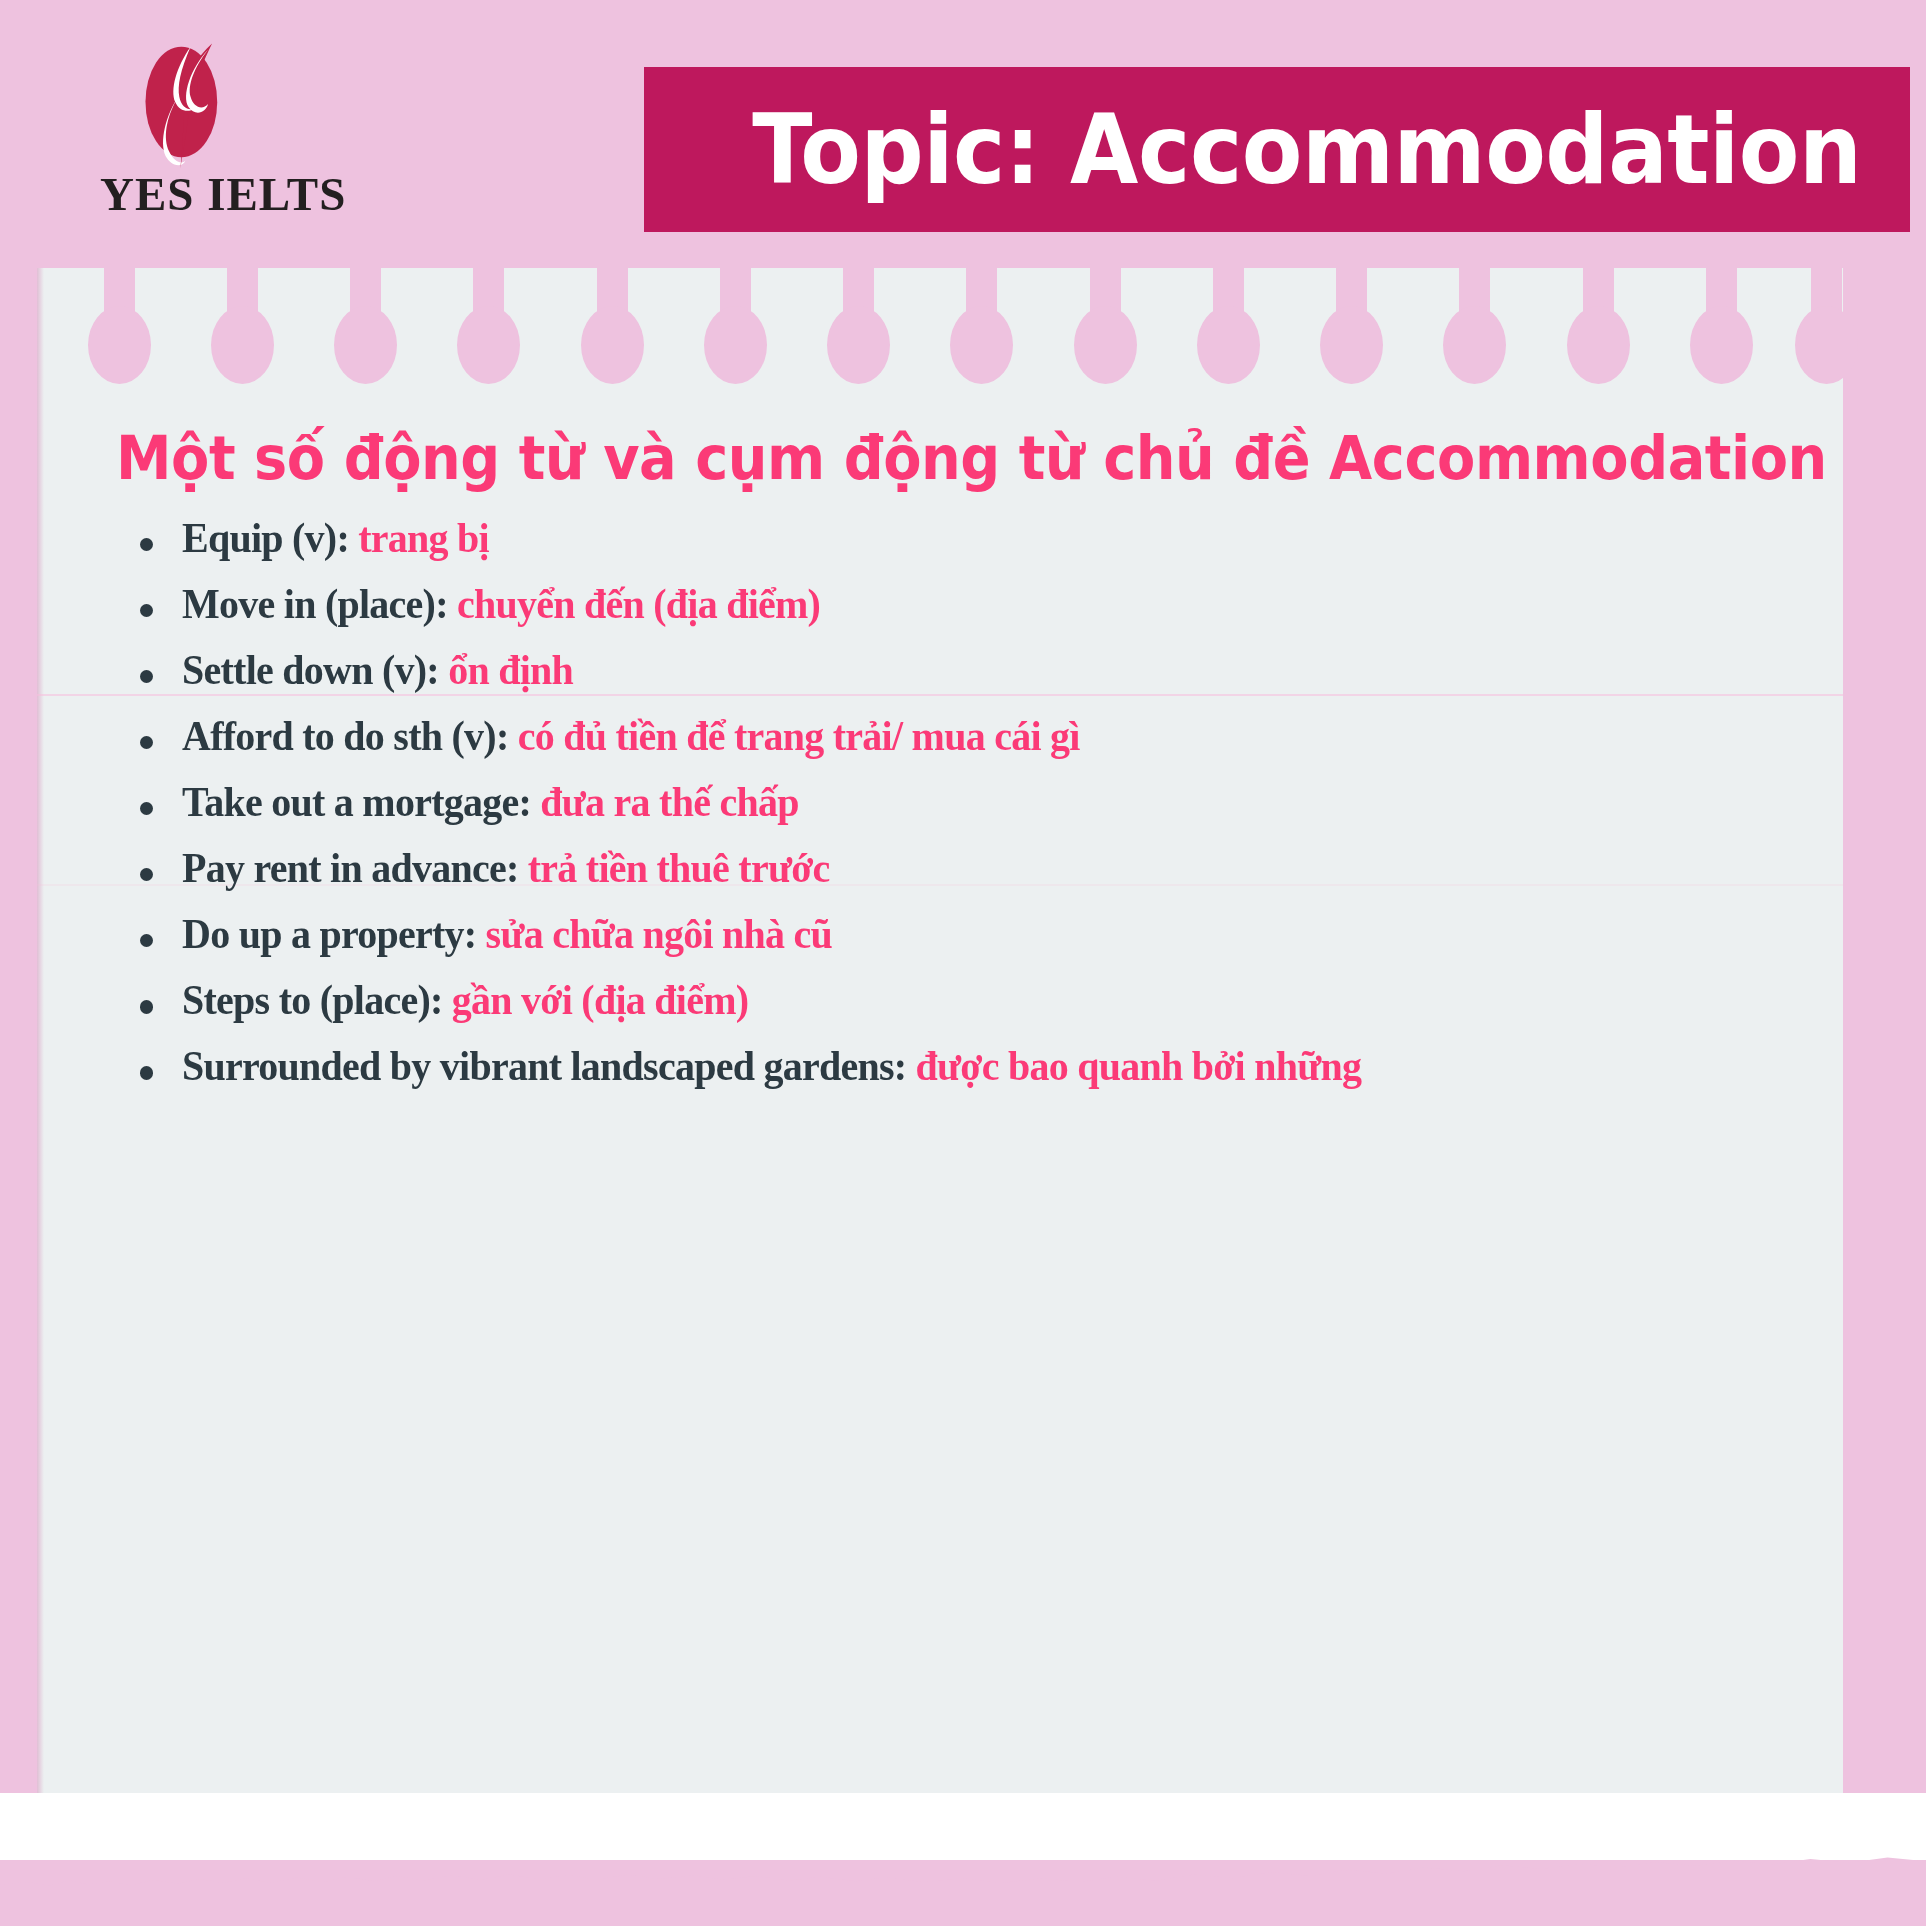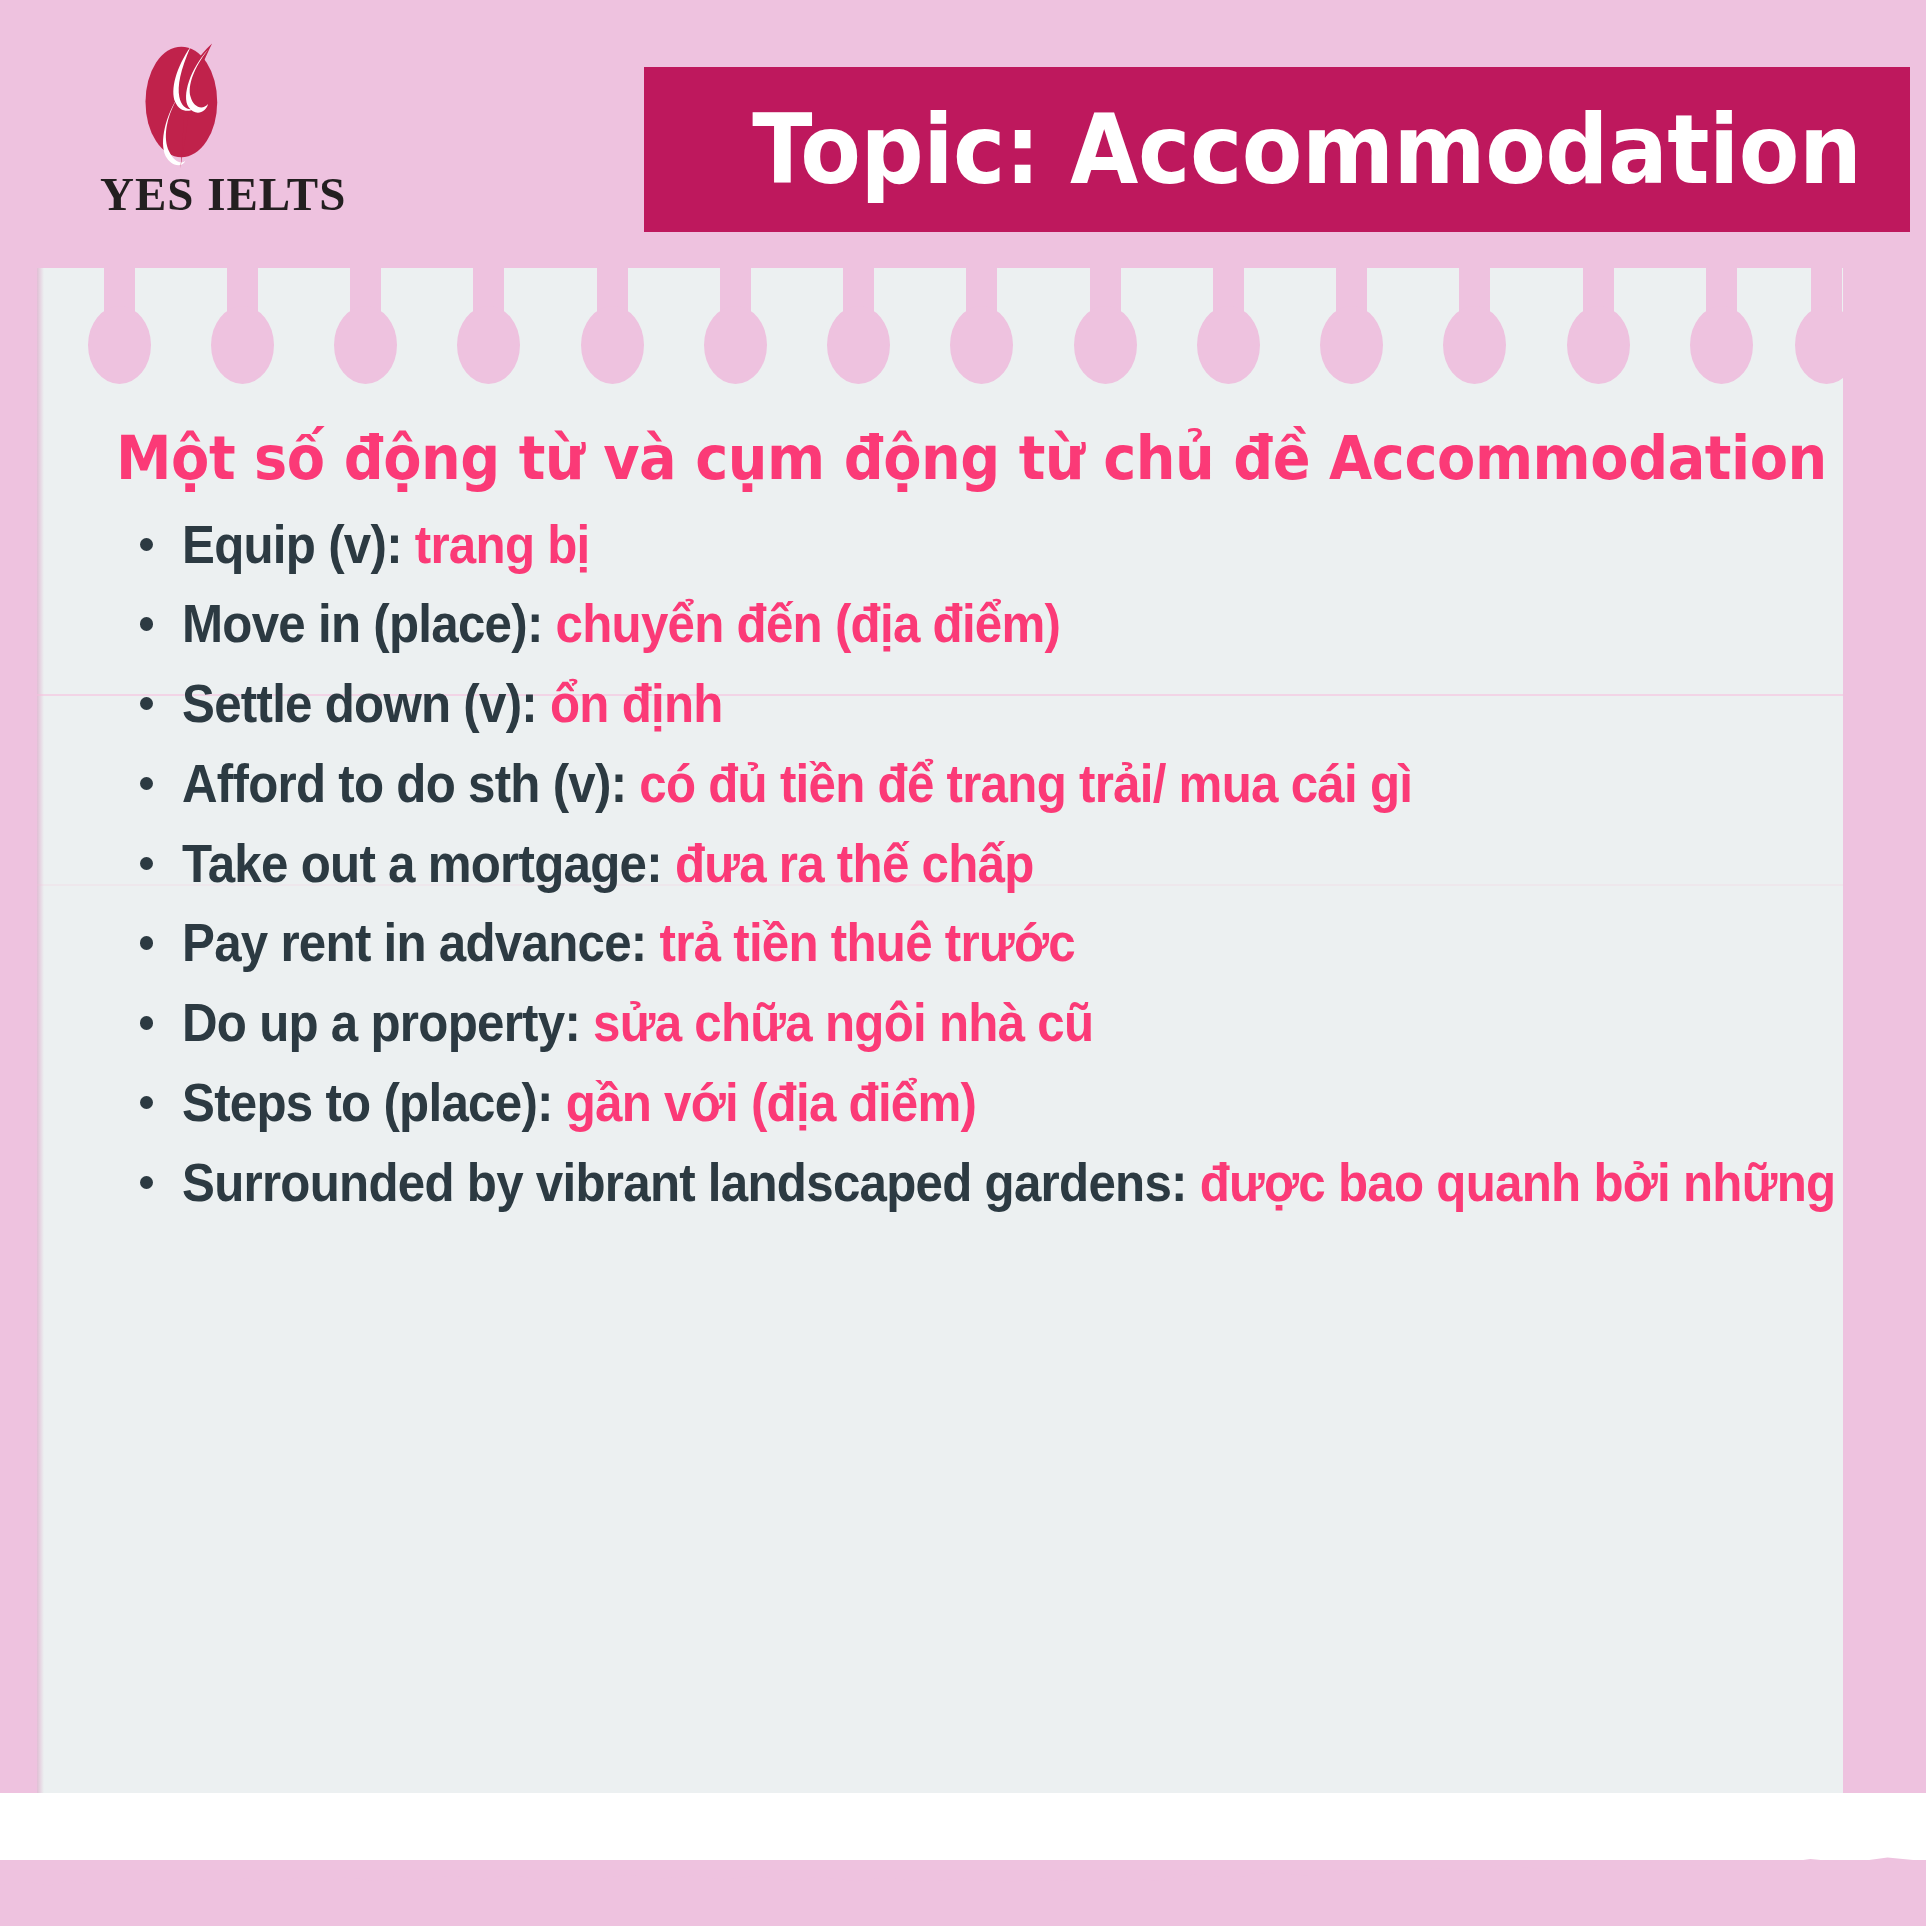--- a/index.html
+++ b/index.html
@@ -164,23 +164,23 @@
   }
   #vocab-list {
     list-style: none;
     margin: 0;
     padding: 0;
   }
   .vocab-item {
     position: relative;
     padding-left: 66px;
     margin-bottom: 7.2px;
-    font-family: Liberation Sans, sans-serif;
-    font-weight: 700;
-    font-size: 53px;
+    font-family: Liberation Serif, serif;
+    font-weight: 700;
+    font-size: 43px;
     line-height: 1.37;
     color: #2c3a42;
     letter-spacing: -0.8px;
   }
   .vocab-item .bullet {
     position: absolute;
     left: 23.6px;
     top: 29px;
     width: 13.4px;
     height: 13.4px;

